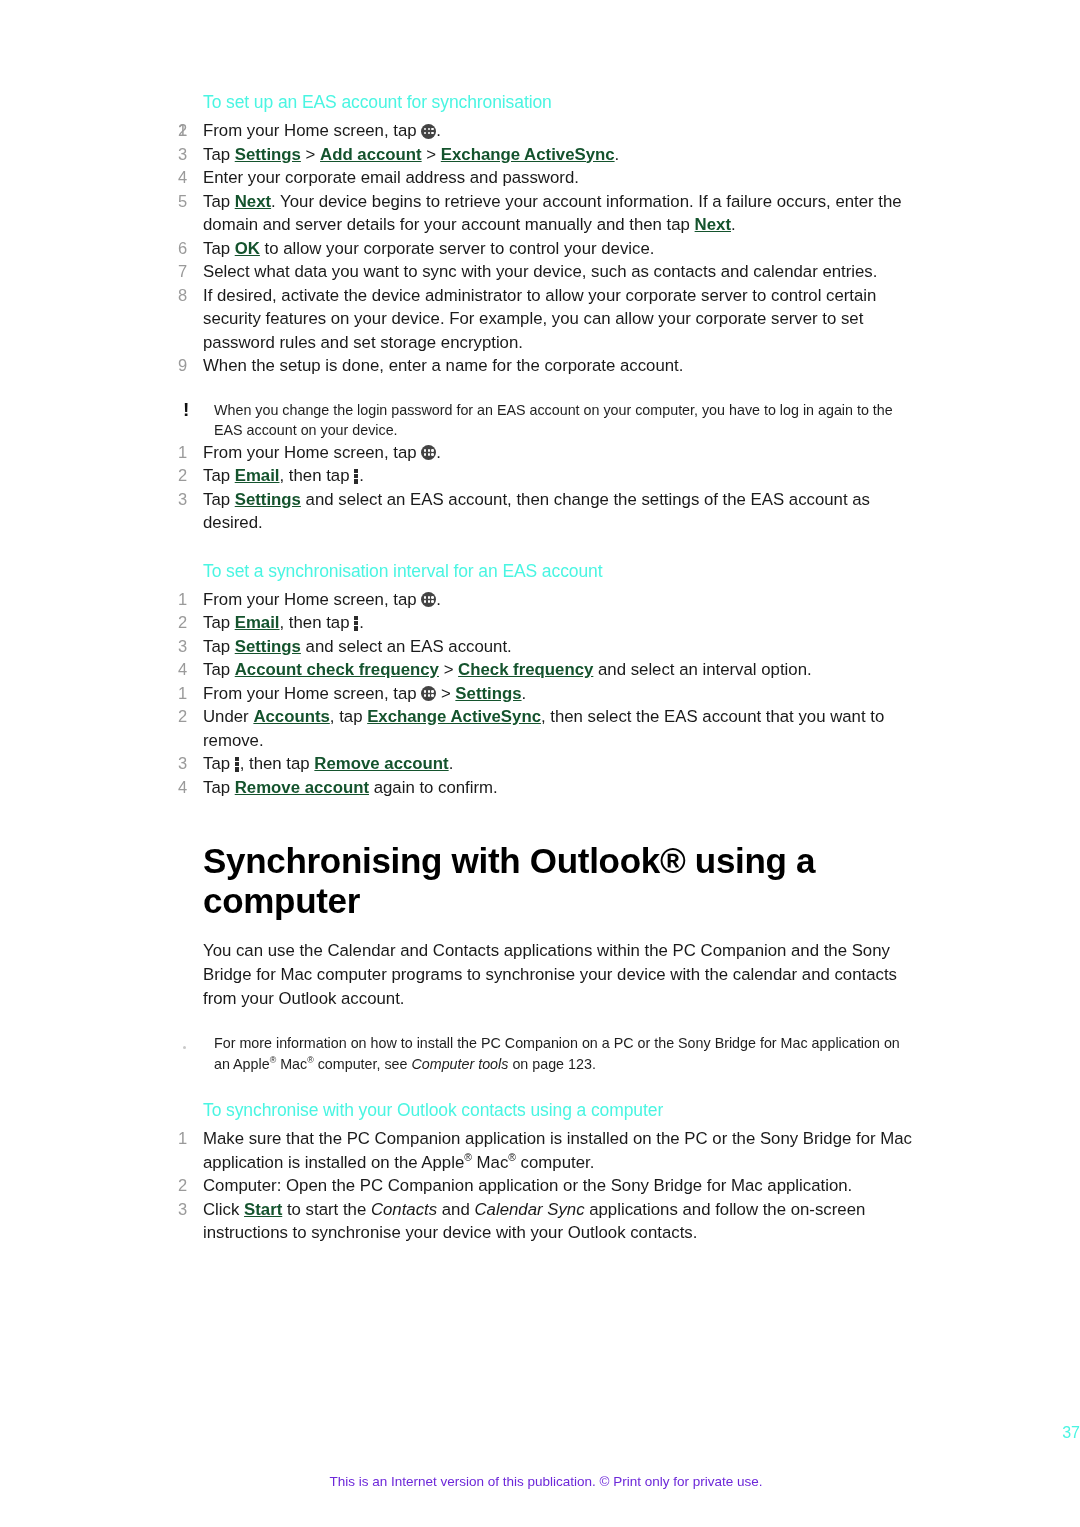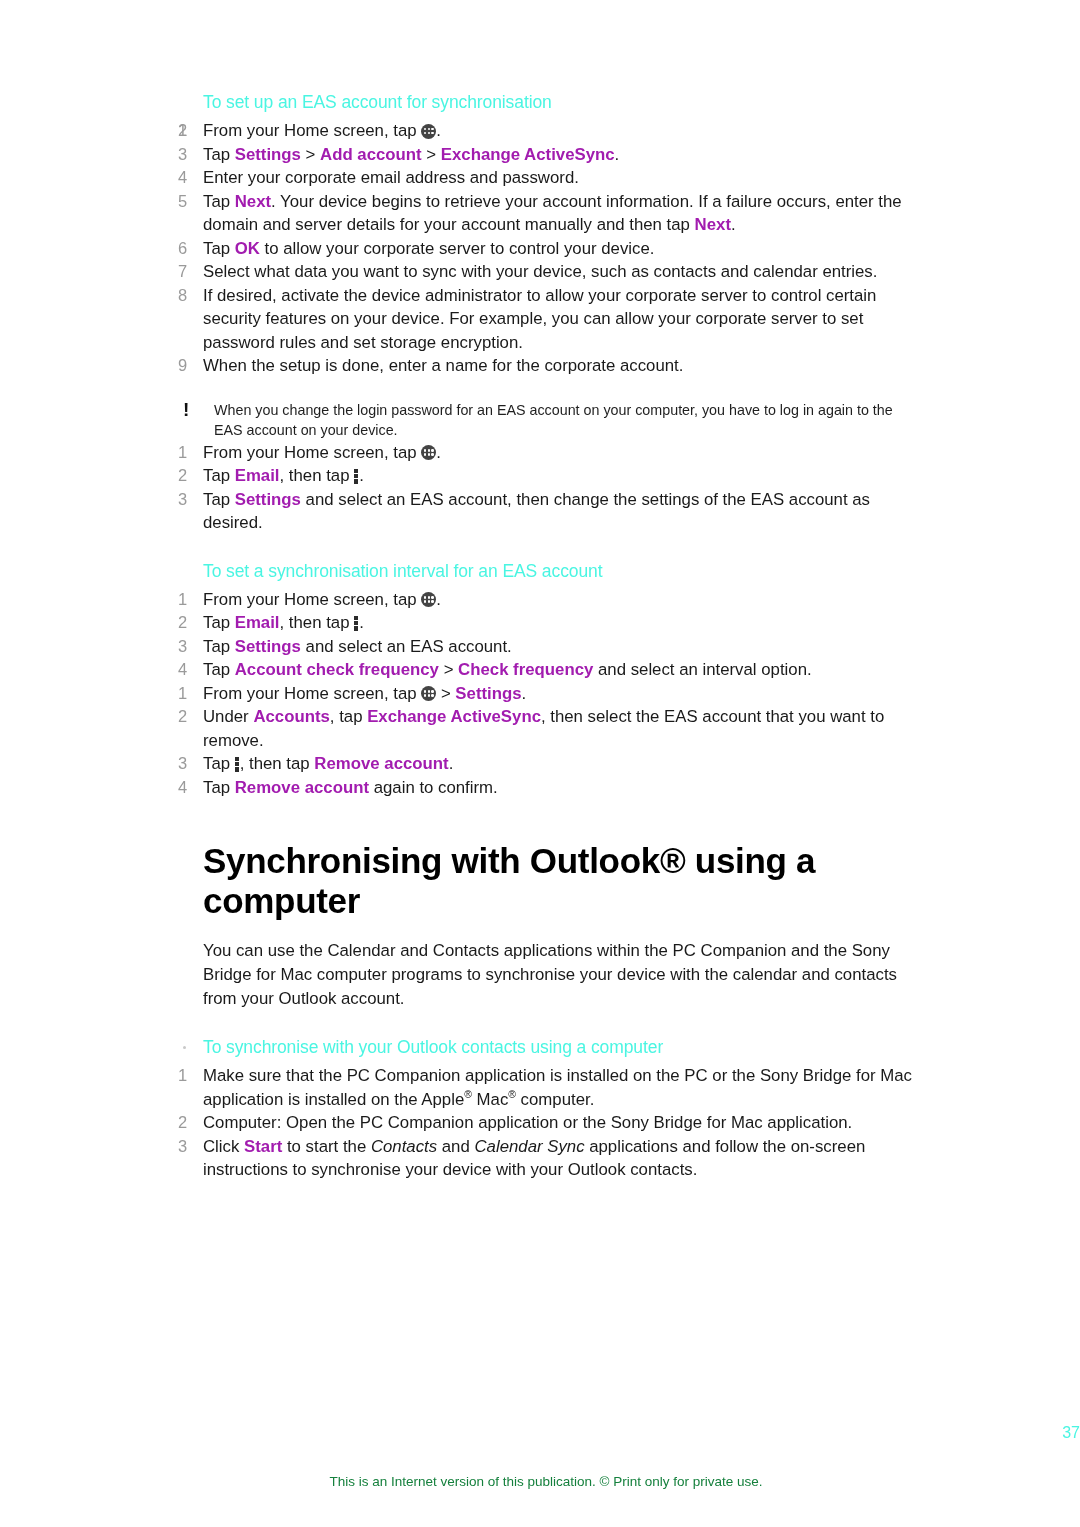--- a/index.html
+++ b/index.html
@@ -69,21 +69,21 @@
     position: absolute;
     left: 0;
     top: 0;
     width: 17px;
     text-align: left;
     color: #9a9a9a;
     font-size: 16.5px;
     line-height: 23.5px;
   }
 
-  b, strong { font-weight: bold; color: #a21caf; }
+  b, strong { font-weight: bold; color: #14532d; text-decoration: underline; }
   i, em { font-style: italic; }
   sup { font-size: 0.62em; vertical-align: super; line-height: 0; }
 
   
   .note {
     position: relative;
     padding-left: 36px;
     margin-top: 22px;
     font-size: 14.3px;
     line-height: 20.5px;
@@ -176,21 +176,21 @@
     text-align: right;
     color: #4AF5E2;
     font-size: 16px;
   }
   .footer-note {
     position: absolute;
     left: 12px;
     right: 0;
     top: 1474px;
     text-align: center;
-    color: #15803d;
+    color: #6d28d9;
     font-size: 13.5px;
   }
 </style>
 </head>
 <body>
 
 <div class="page">
   <div class="content">
 
     <h2 class="sub-head">To set up an EAS account for synchronisation</h2>
@@ -296,20 +296,21 @@
     <div class="maintitle-block">
       <h1>Synchronising with Outlook® using a computer</h1>
     </div>
 
     <p class="body-para">You can use the Calendar and Contacts applications within the PC Companion and the Sony Bridge for Mac computer programs to synchronise your device with the calendar and contacts from your Outlook account.</p>
 
     <div class="note">
       <span class="note-icon">
           <span class="tipdot"></span>
         </span>
+      <span>For more information on how to install the PC Companion on a PC or the Sony Bridge for Mac application on an Apple<sup>®</sup> Mac<sup>®</sup> computer, see <i>Computer tools</i> on page <span>123</span>.</span>
     </div>
 
     <h2 class="sub-head spaced">To synchronise with your Outlook contacts using a computer</h2>
     <ol class="steps">
       <li>
         <span class="num">1</span>
         <span>Make sure that the PC Companion application is installed on the PC or the Sony Bridge for Mac application is installed on the Apple<sup>®</sup> Mac<sup>®</sup> computer.</span>
       </li>
       <li>
         <span class="num">2</span>

